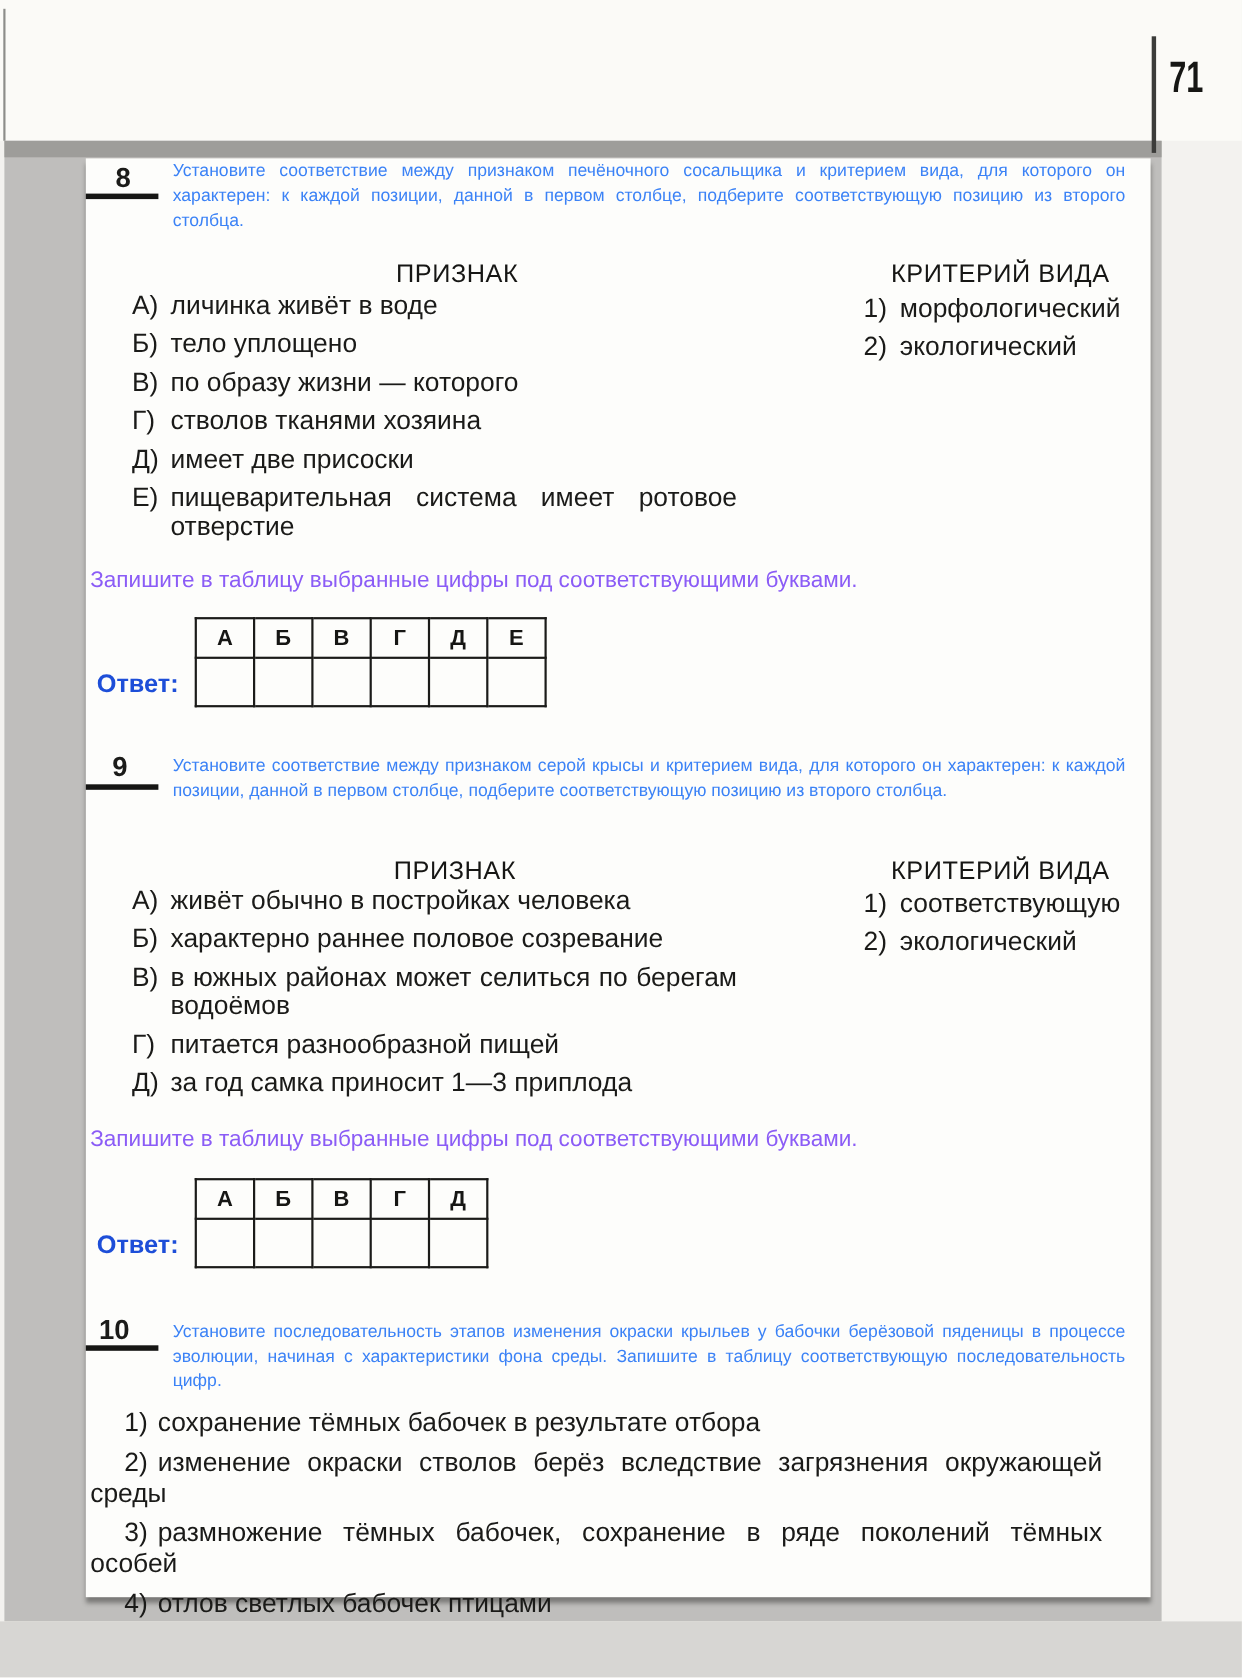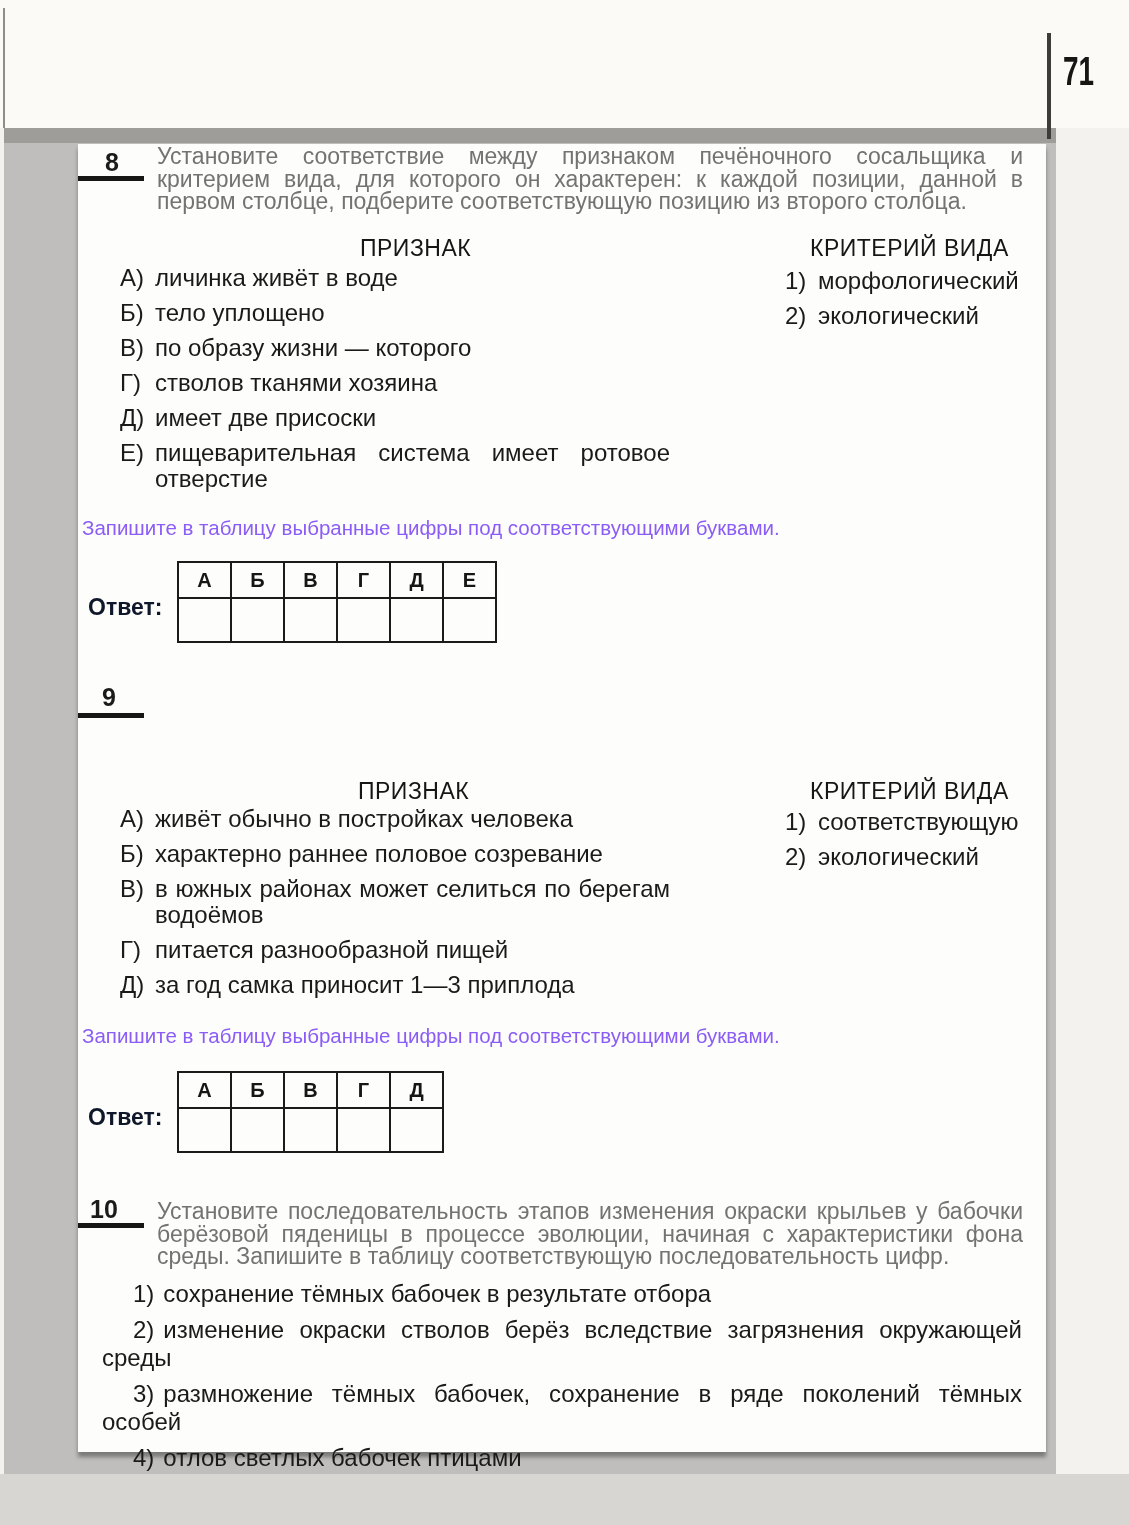--- a/index.html
+++ b/index.html
@@ -18,36 +18,36 @@
   .bed         { position:absolute; left:4px; top:128px; width:1052px; height:1346px; background:#bfbebc; }
   .bed::before { content:""; position:absolute; left:0; top:0; width:100%; height:15px; background:#9e9d9a; }
   .bottom-strip{ position:absolute; left:0; top:1474px; width:1129px; height:51px; background:#d7d6d3; }
 
   
   .page { position:absolute; left:78px; top:144px; width:968px; height:1308px;
           background:#fdfdfb; box-shadow:0 5px 4px rgba(40,40,38,.45); }
 
   .qnum  { position:absolute; font-size:25px; font-weight:600; color:#1b1b19; }
   .qdash { position:absolute; left:0; width:66px; height:5px; background:#161614; }
-  .statement { position:absolute; left:79px; width:866px; font-size:23px; line-height:22.5px;
-               text-align:justify; color:#737373; }
+  .statement { position:absolute; left:79px; width:866px; font-size:16px; line-height:22.5px;
+               text-align:justify; color:#3b82f6; }
   .colhead { position:absolute; font-size:23px; letter-spacing:.5px; color:#161614; white-space:nowrap; }
 
   .features { position:absolute; left:42px; width:560px; }
   .feature  { display:flex; font-size:24px; line-height:26px; margin-bottom:9px; color:#1a1a18; }
   .feature .lbl { flex:0 0 35px; }
   .feature .txt { flex:0 0 515px; max-width:515px; text-align:justify; }
 
   .criteria  { position:absolute; left:707px; }
   .criterion { display:flex; font-size:24px; line-height:26px; margin-bottom:9px; color:#1a1a18; white-space:nowrap; }
   .criterion .lbl { flex:0 0 33px; }
 
   .instruction { position:absolute; left:4px; font-size:20.5px; color:#8b5cf6; }
 
-  .answer-label { position:absolute; left:10px; font-size:23px; font-weight:700; color:#0f172a; }
+  .answer-label { position:absolute; left:10px; font-size:23px; font-weight:700; color:#1d4ed8;margin-top:14px; }
   .ans-table { position:absolute; left:99px; border-collapse:collapse; background:#fdfdfb; }
   .ans-table td { border:2.5px solid #1b1b19; width:51px; text-align:center; padding:0; }
   .ans-table .hrow td { height:34px; font-size:20px; font-weight:700; color:#161614; }
   .ans-table .brow td { height:42px; }
 
   .options { position:absolute; left:4px; width:920px; }
   .option  { font-size:24px; line-height:28px; margin-bottom:8px; text-align:justify;
              text-indent:31px; color:#1a1a18; }
   .option .lbl { margin-right:9px; }
 </style>
@@ -127,20 +127,21 @@
       <td></td>
       <td></td>
       <td></td>
       <td></td>
     </tr>
   </tbody>
     </table>
 
   <div class="qnum" style="left:24px; top:539px;">9</div>
   <div class="qdash" style="top:569px;"></div>
+  <div class="statement" style="top:542px;">Установите соответствие между признаком серой крысы и критерием вида, для которого он характерен: к каждой позиции, данной в первом столбце, подберите соответствующую позицию из второго столбца.</div>
 
   <div class="colhead" style="left:280px; top:634px;">ПРИЗНАК</div>
   <div class="colhead" style="left:732px; top:634px;">КРИТЕРИЙ ВИДА</div>
 
   <div class="features" style="top:662px;">
     <div class="feature">
       <span class="lbl">А)</span>
       <span class="txt">живёт обычно в постройках человека</span>
     </div>
     <div class="feature">
@@ -191,21 +192,21 @@
       <td></td>
       <td></td>
     </tr>
   </tbody>
     </table>
 
   <div class="qnum" style="left:12px; top:1051px;">10</div>
   <div class="qdash" style="top:1079px;"></div>
   <div class="statement" style="top:1056px;">Установите последовательность этапов изменения окраски крыльев у бабочки берёзовой пяденицы в процессе эволюции, начиная с характеристики фона среды. Запишите в таблицу соответствующую последовательность цифр.</div>
 
-  <div class="options" style="top:1136px;margin-left:20px;">
+  <div class="options" style="top:1136px;">
     <div class="option">
       <span class="lbl">1)</span><span>сохранение тёмных бабочек в результате отбора</span>
     </div>
     <div class="option">
       <span class="lbl">2)</span><span>изменение окраски стволов берёз вследствие загрязнения окружающей среды</span>
     </div>
     <div class="option">
       <span class="lbl">3)</span><span>размножение тёмных бабочек, сохранение в ряде поколений тёмных особей</span>
     </div>
     <div class="option">

